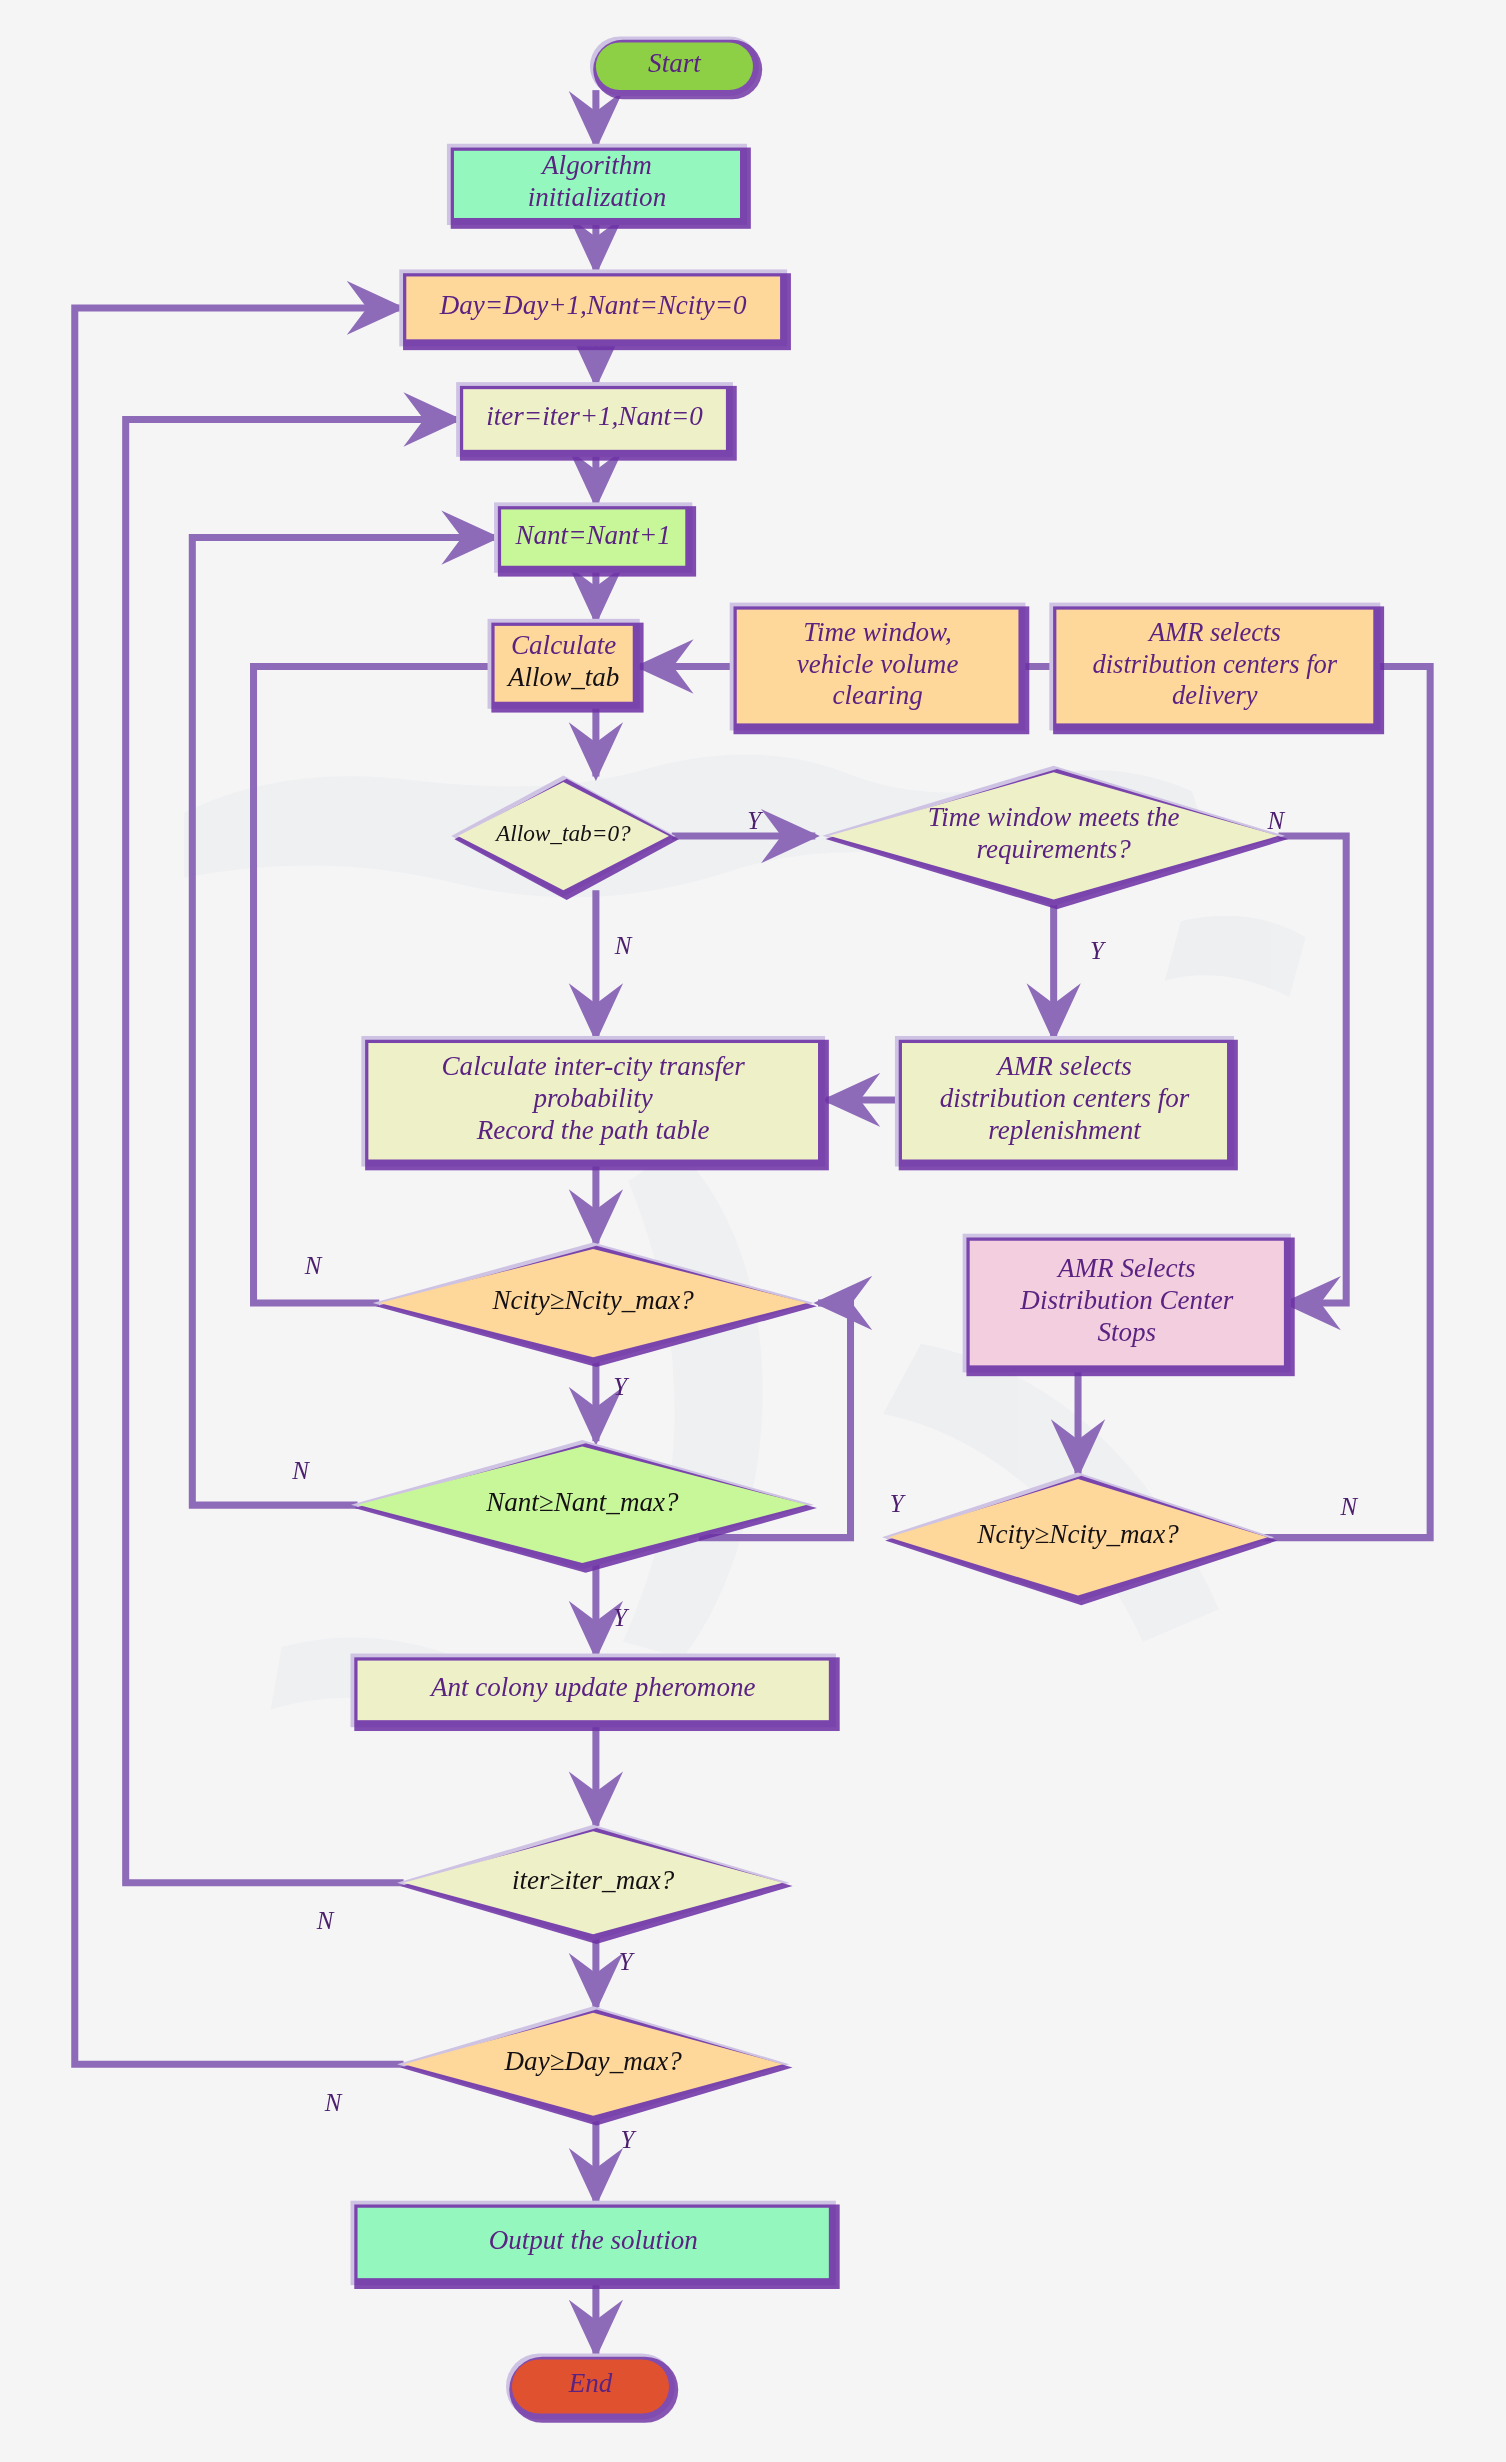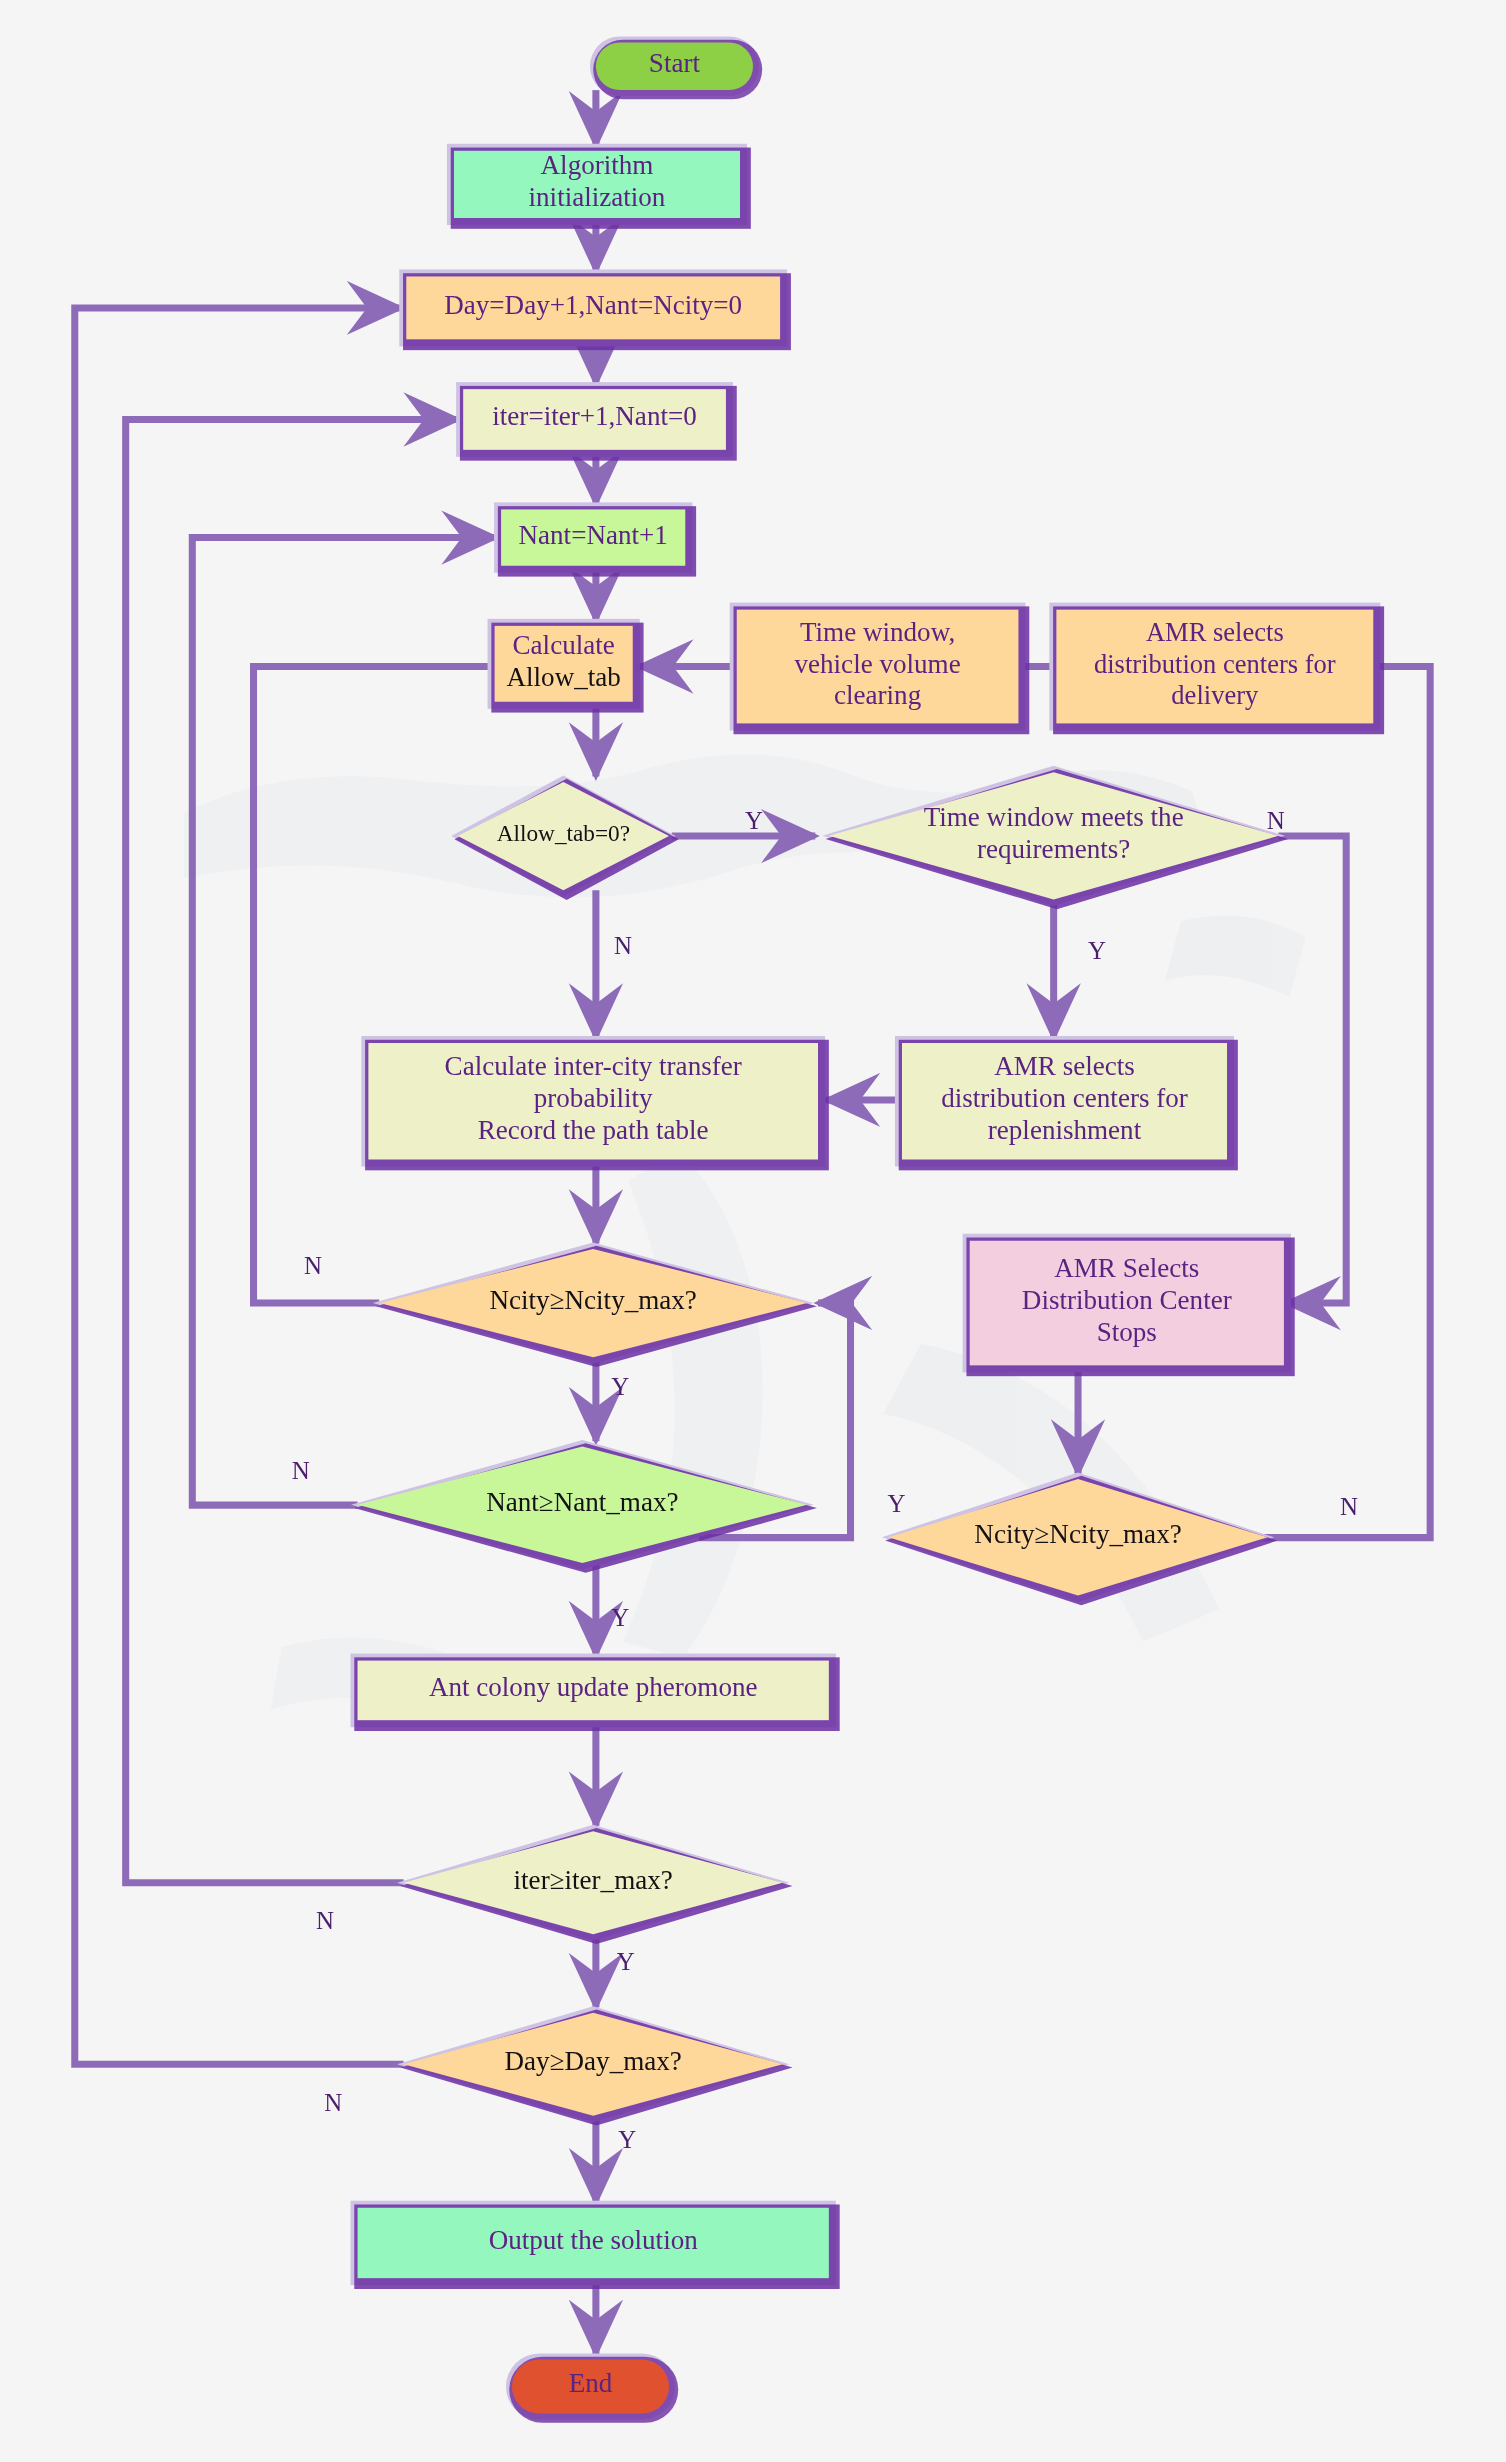--- a/index.html
+++ b/index.html
@@ -1,17 +1,17 @@
 <!DOCTYPE html>
 <html style="font-size:8.7px"><head>
 <meta charset="utf-8">
 <style>
   html,body{margin:0;padding:0;background:#ffffff;}
   body{font-family:"Liberation Serif",serif;}
-  #stage{position:relative;width:1506px;height:2462px;background:#f5f5f6;overflow:hidden;}
+  #stage{position:relative;width:1506px;height:2462px;background:#f5f5f6;overflow:hidden;font-style:italic;}
   #stage svg{position:absolute;inset:0;width:1506px;height:2462px;}
   .nodeText{fill:#5a2382;font-family:"Liberation Serif",serif;text-anchor:middle;dominant-baseline:middle;}
   .nodeTextDark{fill:#141014;font-family:"Liberation Serif",serif;text-anchor:middle;dominant-baseline:middle;}
   .yn{fill:#4c1f6e;font-family:"Liberation Serif",serif;text-anchor:middle;dominant-baseline:middle;font-size:46px;}
 </style>
 </head>
 <body>
 
 <div id="stage">
   <svg id="chart" viewBox="0 0 2780 4544" xmlns="http://www.w3.org/2000/svg">

